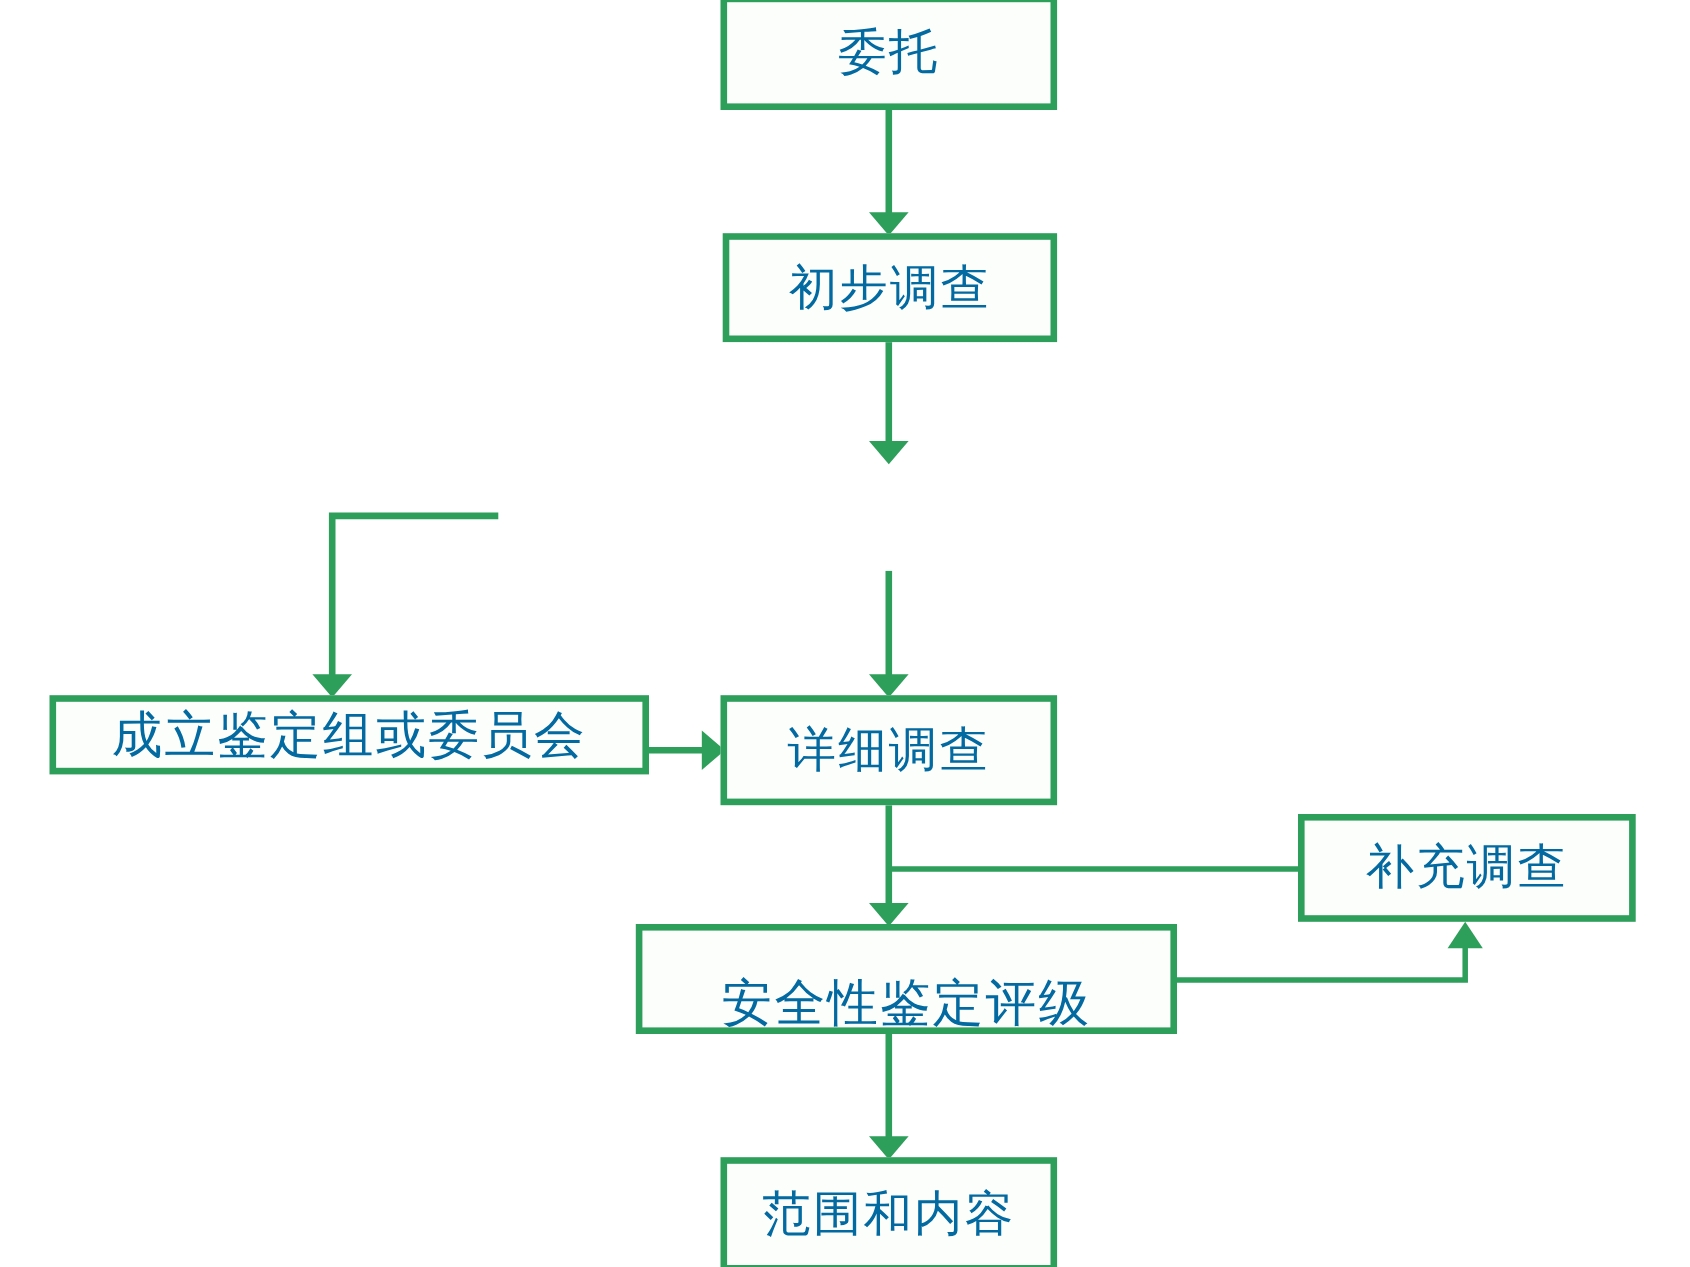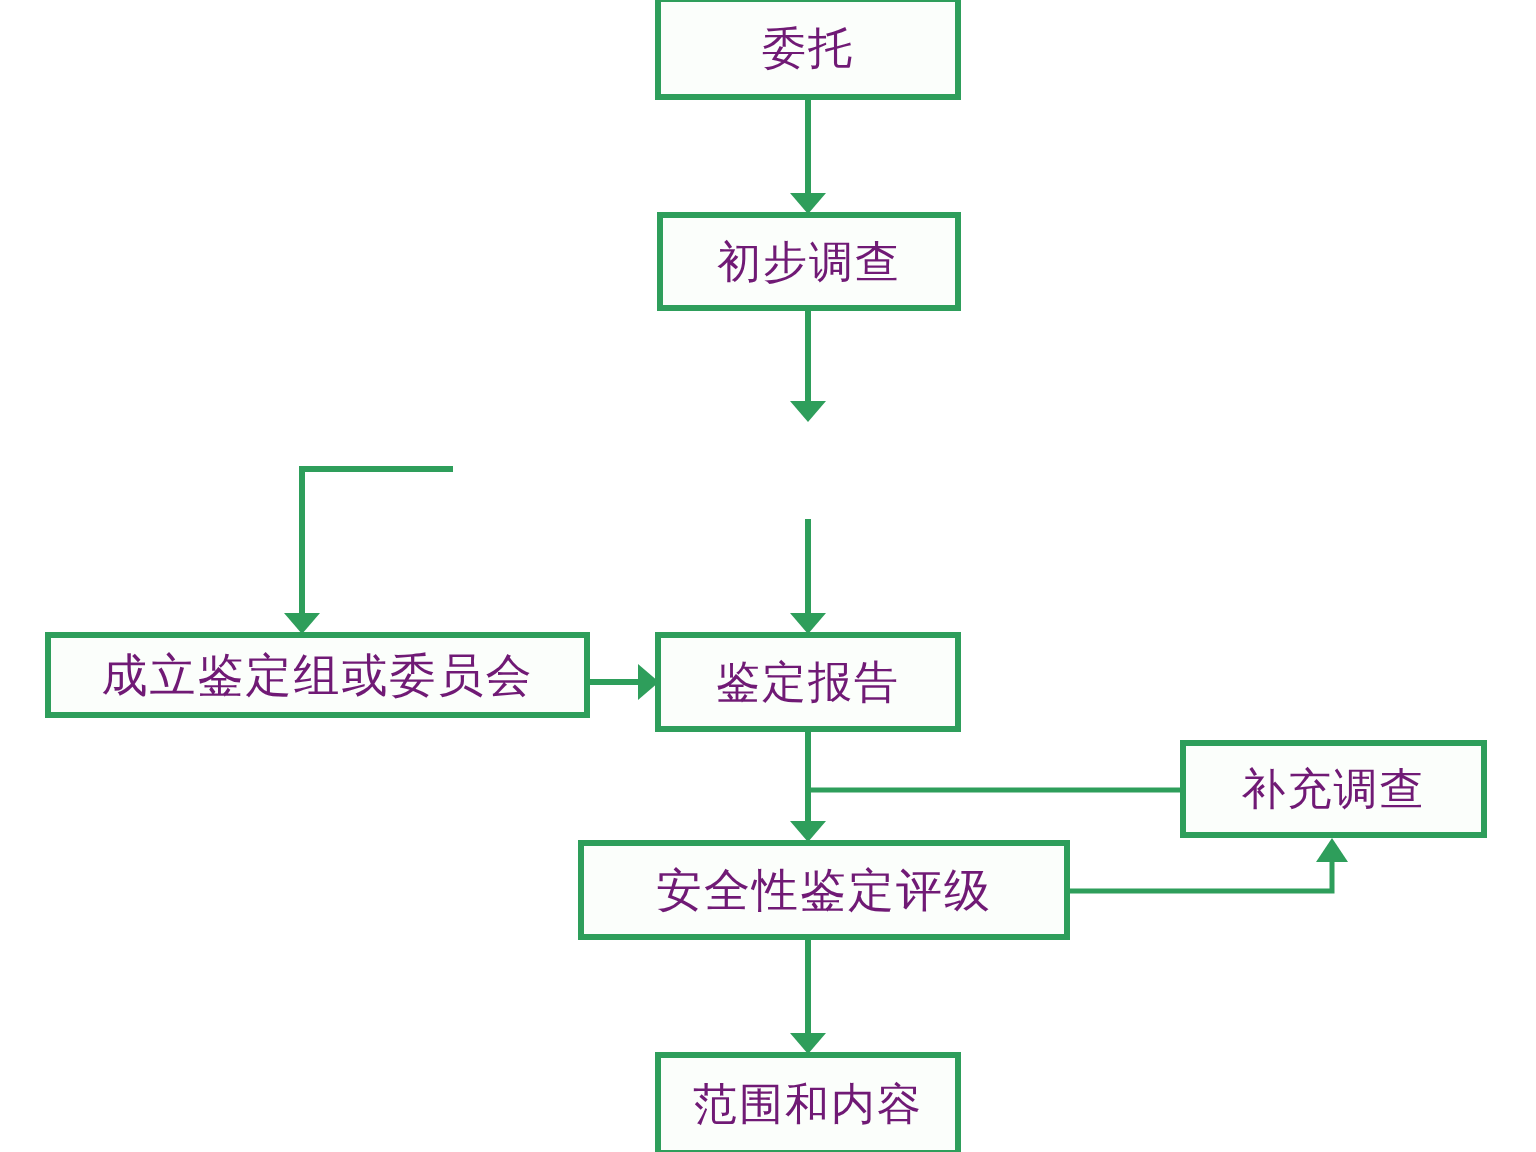--- a/index.html
+++ b/index.html
@@ -29,21 +29,21 @@
     position: absolute;
     box-sizing: border-box;
     border: 6px solid #2e9e5b;
     background: #fbfefb;
     display: flex;
     align-items: center;
     justify-content: center;
     z-index: 3;
   }
   .node-label {
-    color: #701a75;
+    color: #0369a1;
     font-family: "DejaVu Serif", "Liberation Serif", serif;
     font-size: 44px;
     line-height: 1;
     letter-spacing: 2px;
     white-space: nowrap;
     font-weight: 400;
   }
   .node.wide .node-label {
     font-size: 46px;
   }
@@ -107,33 +107,33 @@
 
   <div class="node" style="left:655px; top:-4px; width:306px; height:104px;">
     <span class="node-label">委托</span>
   </div>
 
   <div class="node" style="left:657px; top:212px; width:304px; height:99px;">
     <span class="node-label">初步调查</span>
   </div>
 
 
-  <div class="node wide" style="left:45px; top:632px; width:545px; height:86px;">
+  <div class="node wide" style="left:45px; top:632px; width:545px; height:72px;">
     <span class="node-label">成立鉴定组或委员会</span>
   </div>
 
   <div class="node" style="left:655px; top:632px; width:306px; height:100px;">
-    <span class="node-label">鉴定报告</span>
+    <span class="node-label">详细调查</span>
   </div>
 
   <div class="node" style="left:1180px; top:740px; width:307px; height:98px;text-align:center;">
     <span class="node-label">补充调查</span>
   </div>
 
-  <div class="node wide" style="left:578px; top:840px; width:492px; height:100px;">
+  <div class="node wide" style="left:578px; top:840px; width:492px; height:100px;align-items:flex-end;">
     <span class="node-label">安全性鉴定评级</span>
   </div>
 
   <div class="node" style="left:655px; top:1052px; width:306px; height:104px;">
     <span class="node-label">范围和内容</span>
   </div>
 
 </div>
 
 </body></html>

